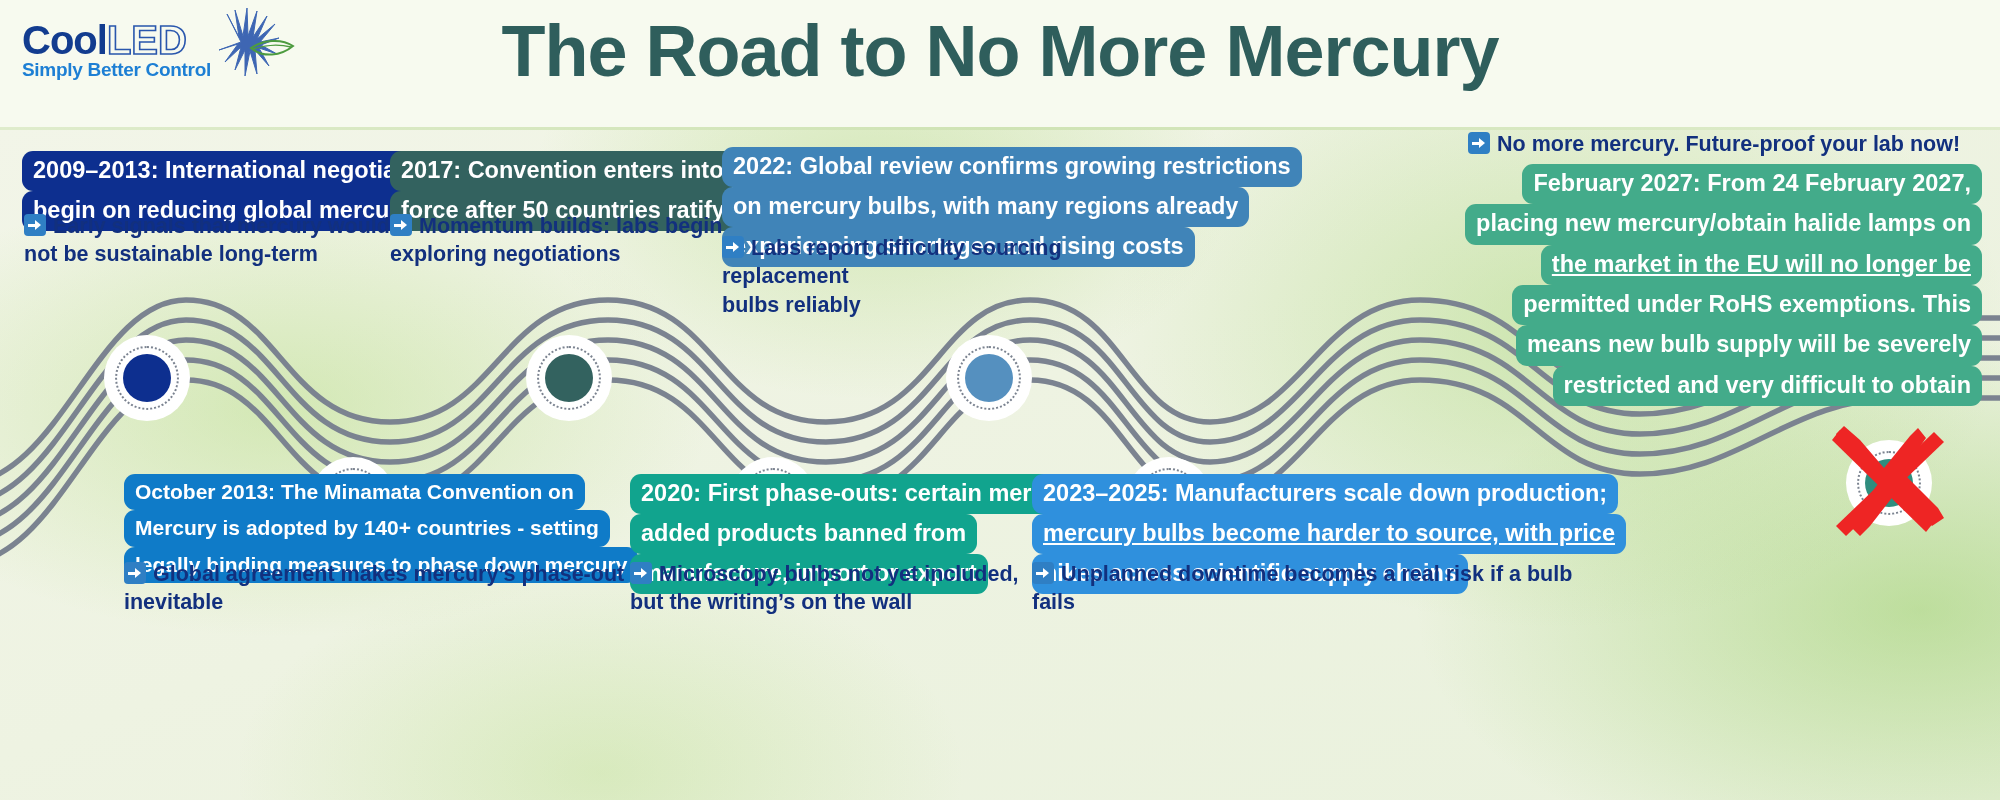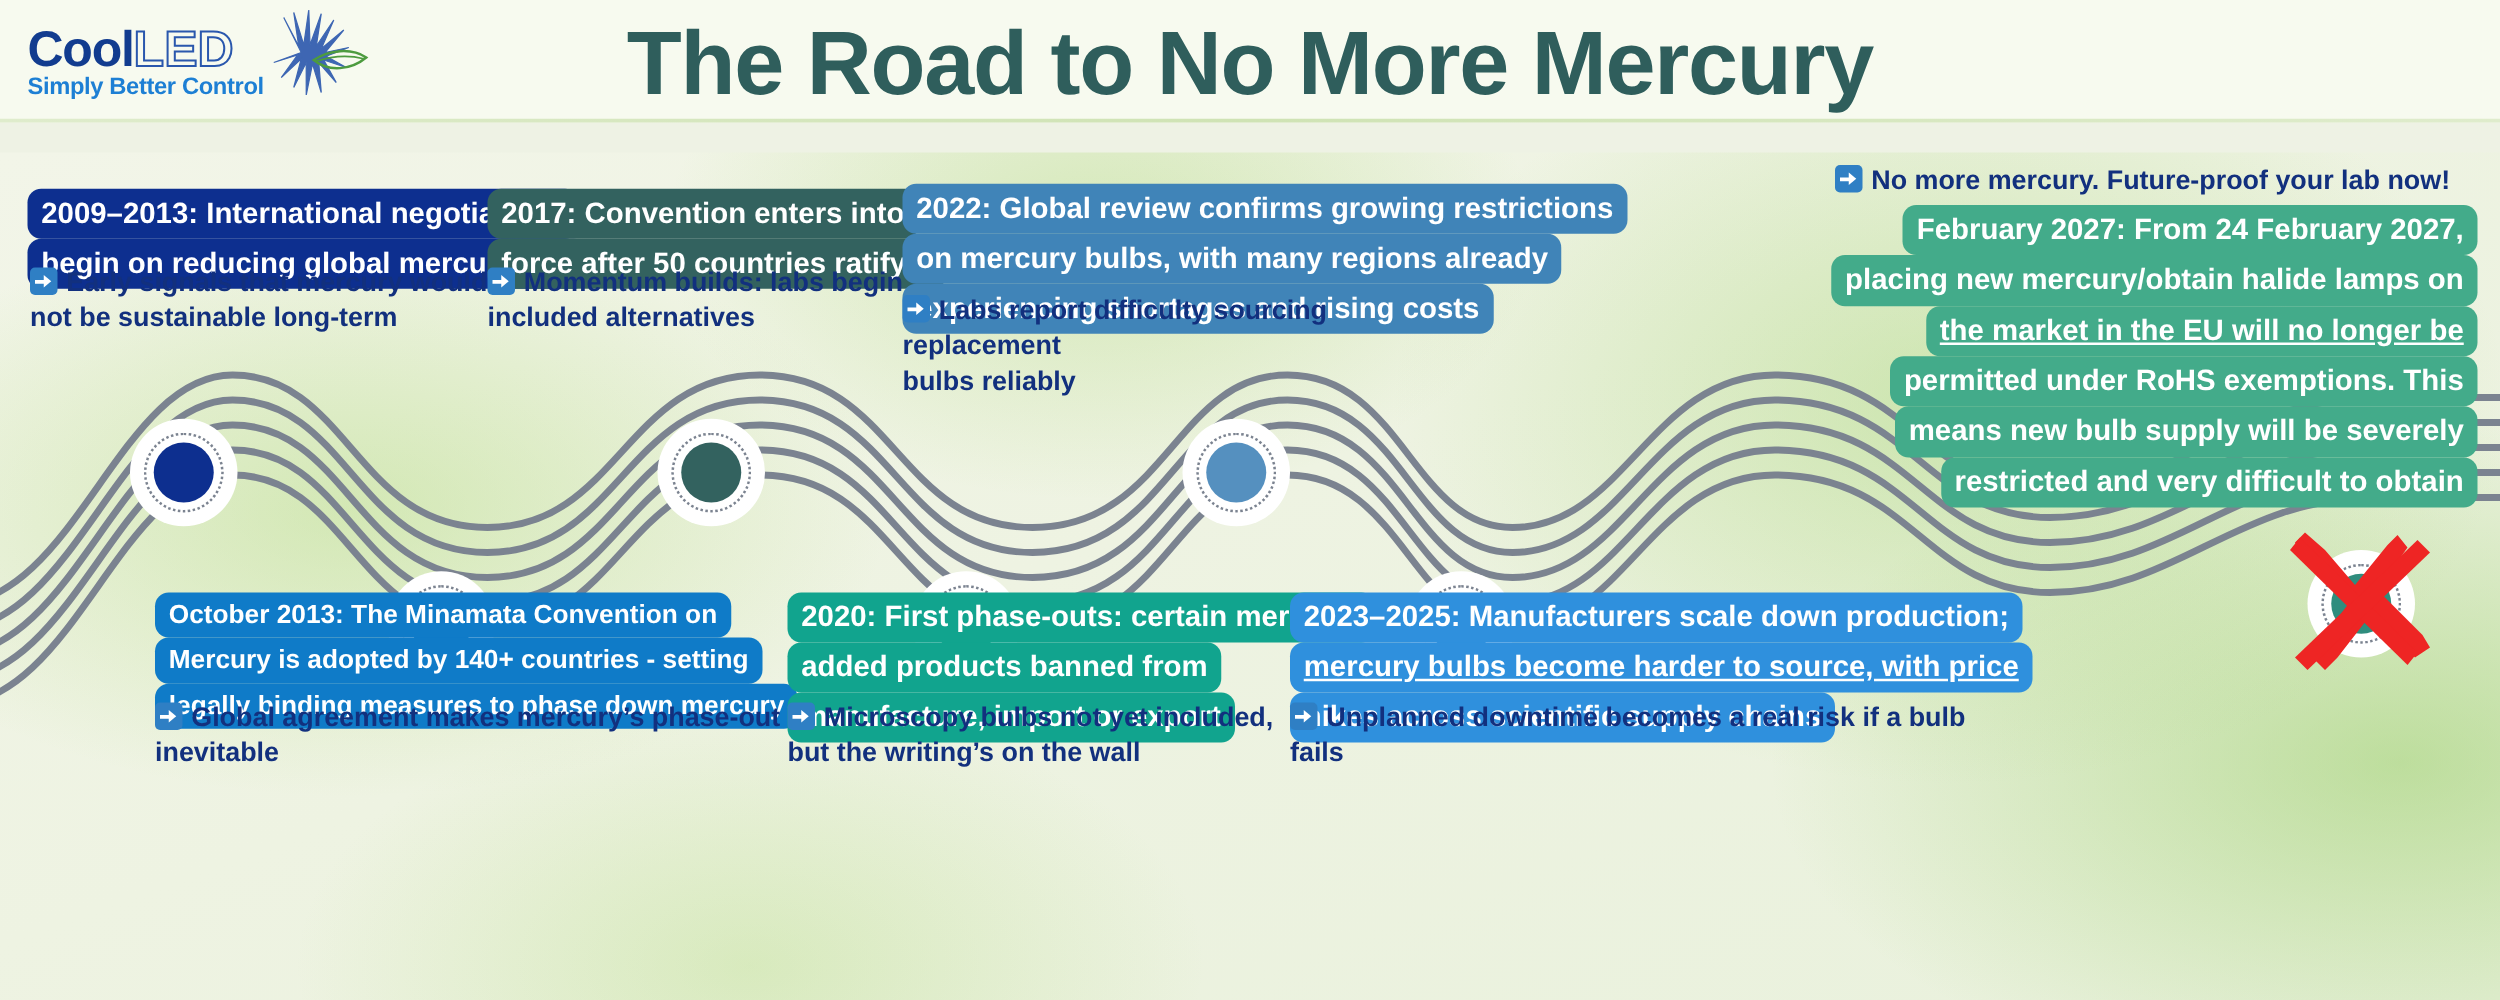--- a/index.html
+++ b/index.html
@@ -5,21 +5,21 @@
   * { margin:0; padding:0; box-sizing:border-box; }
   html,body { width:2000px; height:800px; overflow:hidden; }
   body {
     font-family:"Liberation Sans", sans-serif;
     background:#eef2e4;
     position:relative;
   }
 
   
   #header {
-    position:absolute; left:0; top:0; width:2000px; height:98px;
+    position:absolute; left:0; top:0; width:2000px; height:130px;
     background:#f7faef;
     z-index:30;
   }
   #header:after{
     content:""; position:absolute; left:0; bottom:0; width:100%; height:3px;
     background:linear-gradient(to right,#dfeccc,#cfe3b4,#dfeccc);
   }
   #logo { position:absolute; left:22px; top:18px; width:300px; height:86px; }
   .logo-cool { font-size:40px; font-weight:bold; color:#123c8f; letter-spacing:-1px; }
   .logo-led  { font-size:40px; font-weight:bold; color:#f7faef;
@@ -195,21 +195,21 @@
     <span class="arrow"></span><span class="note-txt">Early signals that mercury would</span><br>
     <span class="note-txt">not be sustainable long-term</span>
   </div>
 
   <div class="bubble align-left" style="left:390px; top:29px; font-size:23.5px; line-height:1.40;">
     <span class="ln" style="background:#33625f;">2017: Convention enters into</span>
     <span class="ln" style="background:#33625f;">force after 50 countries ratify it</span>
   </div>
   <div class="note" style="left:390px; top:90px; font-size:21.5px; width:380px;">
     <span class="arrow"></span><span class="note-txt">Momentum builds: labs begin</span><br>
-    <span class="note-txt">included alternatives</span>
+    <span class="note-txt">exploring negotiations</span>
   </div>
 
   <div class="bubble align-left" style="left:722px; top:25px; font-size:23.5px; line-height:1.40;">
     <span class="ln" style="background:#4084b8;">2022: Global review confirms growing restrictions</span>
     <span class="ln" style="background:#4084b8;">on mercury bulbs, with many regions already</span>
     <span class="ln" style="background:#4084b8;">experiencing shortages and rising costs</span>
   </div>
   <div class="note" style="left:722px; top:112px; font-size:21.5px; width:460px;">
     <span class="arrow"></span><span class="note-txt">Labs report difficulty sourcing replacement</span><br>
     <span class="note-txt">bulbs reliably</span>

